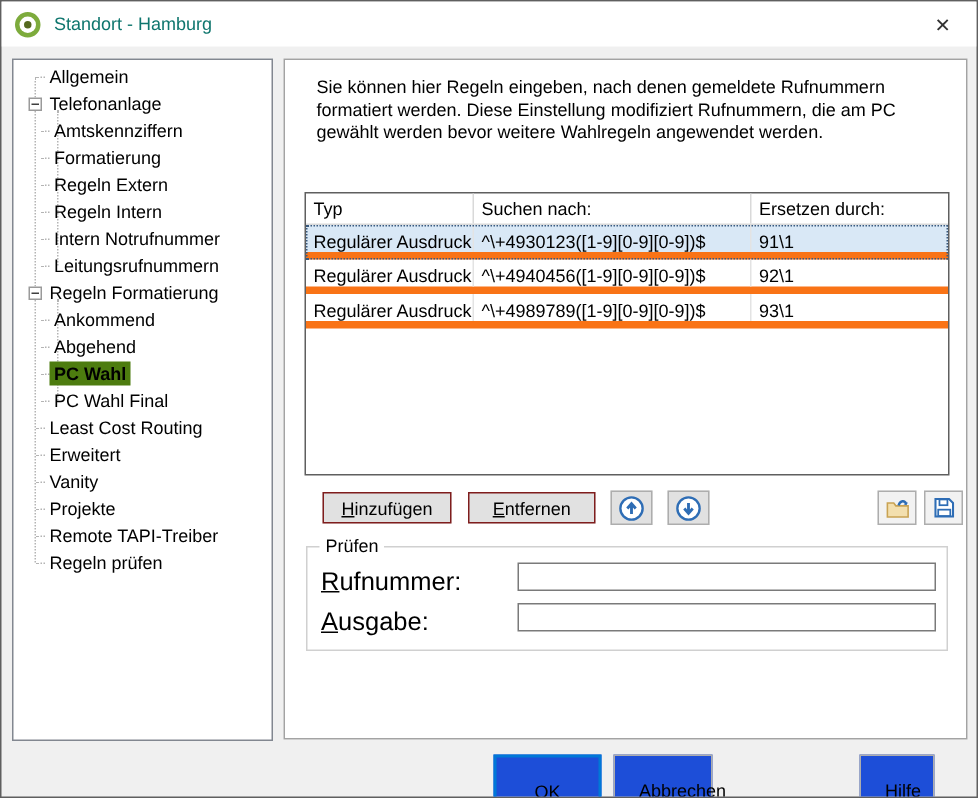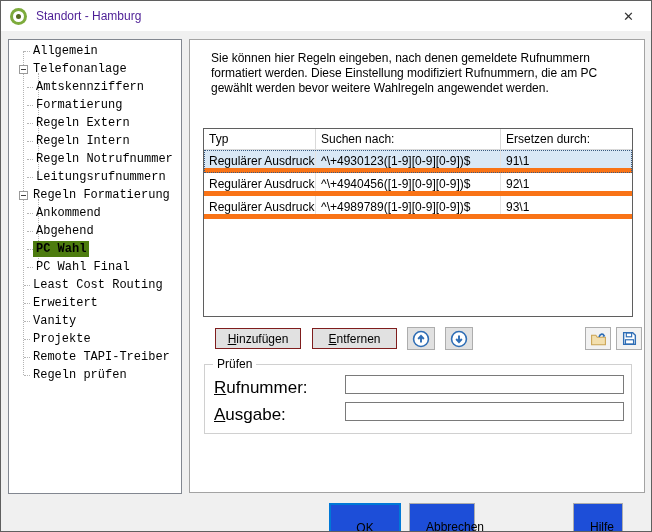--- a/index.html
+++ b/index.html
@@ -12,21 +12,21 @@
   }
 
   
   .titlebar {
     position:absolute; left:0; top:0; right:0; height:30px;
     background:#ffffff; display:flex; align-items:center; padding-left:9px;
   }
   .app-icon { width:17px; height:17px; border-radius:50%; background:#7dab3c; position:relative; flex:0 0 auto; }
   .app-icon::before { content:""; position:absolute; left:3px; top:3px; right:3px; bottom:3px; border-radius:50%; background:#ffffff; }
   .app-icon::after  { content:""; position:absolute; left:6px; top:6px; right:6px; bottom:6px; border-radius:50%; background:#55691f; }
-  .title-text { margin-left:9px; font-size:12px; color:#4c1d95; }
+  .title-text { margin-left:9px; font-size:12px; color:#0f766e; }
   .close-btn {
     position:absolute; right:0; top:0; width:45px; height:30px;
     display:flex; align-items:center; justify-content:center;
     font-size:13px; color:#333; cursor:pointer; background:transparent; border:none;
   }
 
   
   .tree-panel {
     position:absolute; left:7px; top:38px; width:174px; height:455px;
     background:#fff; border:1px solid #828790; overflow:hidden;
@@ -36,21 +36,21 @@
   .vline.root { left:14px; top:11px;  height:324px; }
   .vline.g1   { left:29px; top:33px;  height:104px; }
   .vline.g2   { left:29px; top:159px; height:68px;  }
   .tree-item { height:18px; display:flex; align-items:center; font-size:12px; color:#000; cursor:default; position:relative; }
   .tree-item.d0  { padding-left:15px; }
   .tree-item.exp { padding-left:10px; }
   .tree-item.d1  { padding-left:18px; }
   .dash { width:6px; height:0; border-top:1px dotted #b4b4b4; margin-right:0; flex:0 0 auto; }
   .expander { width:9px; height:9px; border:1px solid #9a9a9a; background:#fff; position:relative; margin-right:2px; flex:0 0 auto; }
   .expander::before { content:""; position:absolute; left:1px; right:1px; top:3px; height:1px; background:#3f3f3f; }
-  .tree-item .lbl { padding:1px 3px; white-space:nowrap;font-family:Liberation Mono, monospace; }
+  .tree-item .lbl { padding:1px 3px; white-space:nowrap; }
   .tree-item.selected .lbl { background:#4d7c0f; font-weight:bold; }
 
   
   .content-panel {
     position:absolute; left:188px; top:38px; width:456px; height:454px;
     background:#fff; border:1px solid #a3a3a3;
   }
   .desc { position:absolute; left:21px; top:11px; width:428px; font-size:12px; line-height:15px; color:#000; }
 
   .rule-table {
@@ -143,21 +143,21 @@
       <div class="tree-item d1">
           <span class="dash"></span>
           <span class="lbl">Regeln Extern</span>
         </div>
       <div class="tree-item d1">
           <span class="dash"></span>
           <span class="lbl">Regeln Intern</span>
         </div>
       <div class="tree-item d1">
           <span class="dash"></span>
-          <span class="lbl">Regeln Notrufnummer</span>
+          <span class="lbl">Intern Notrufnummer</span>
         </div>
       <div class="tree-item d1">
           <span class="dash"></span>
           <span class="lbl">Leitungsrufnummern</span>
         </div>
       <div class="tree-item d0 exp">
           <span class="expander"></span>
           <span class="lbl">Regeln Formatierung</span>
         </div>
       <div class="tree-item d1">

